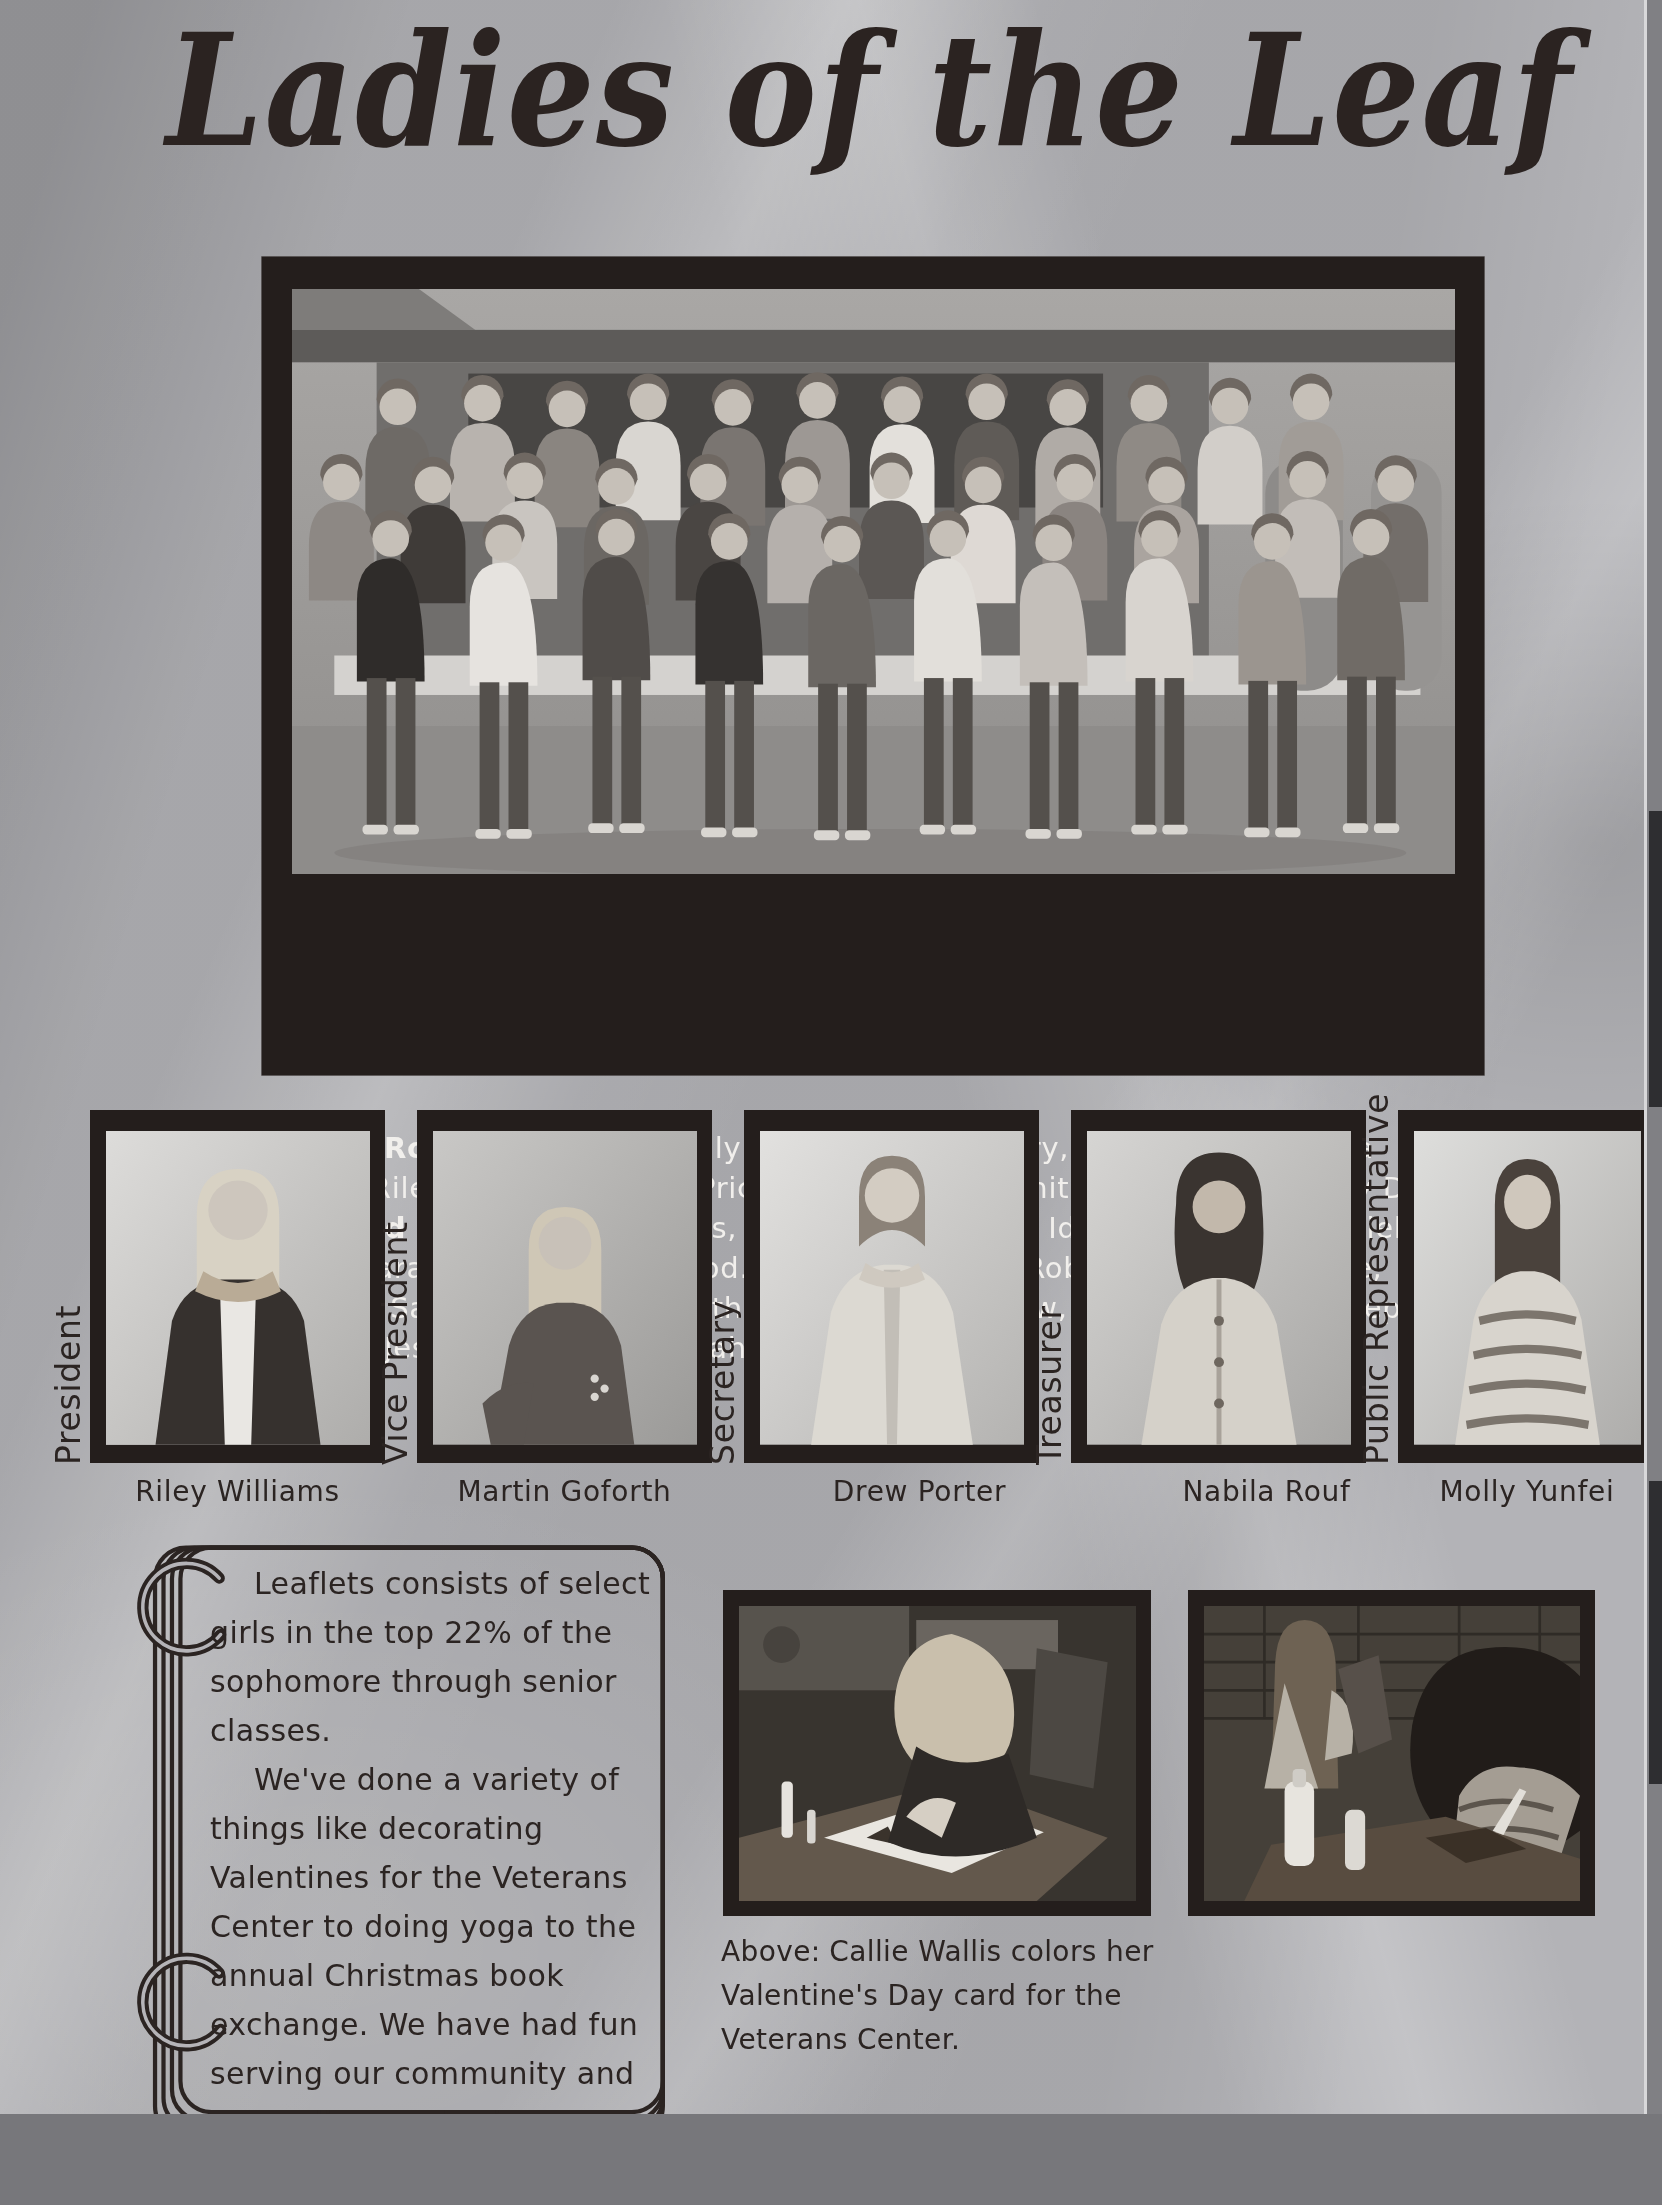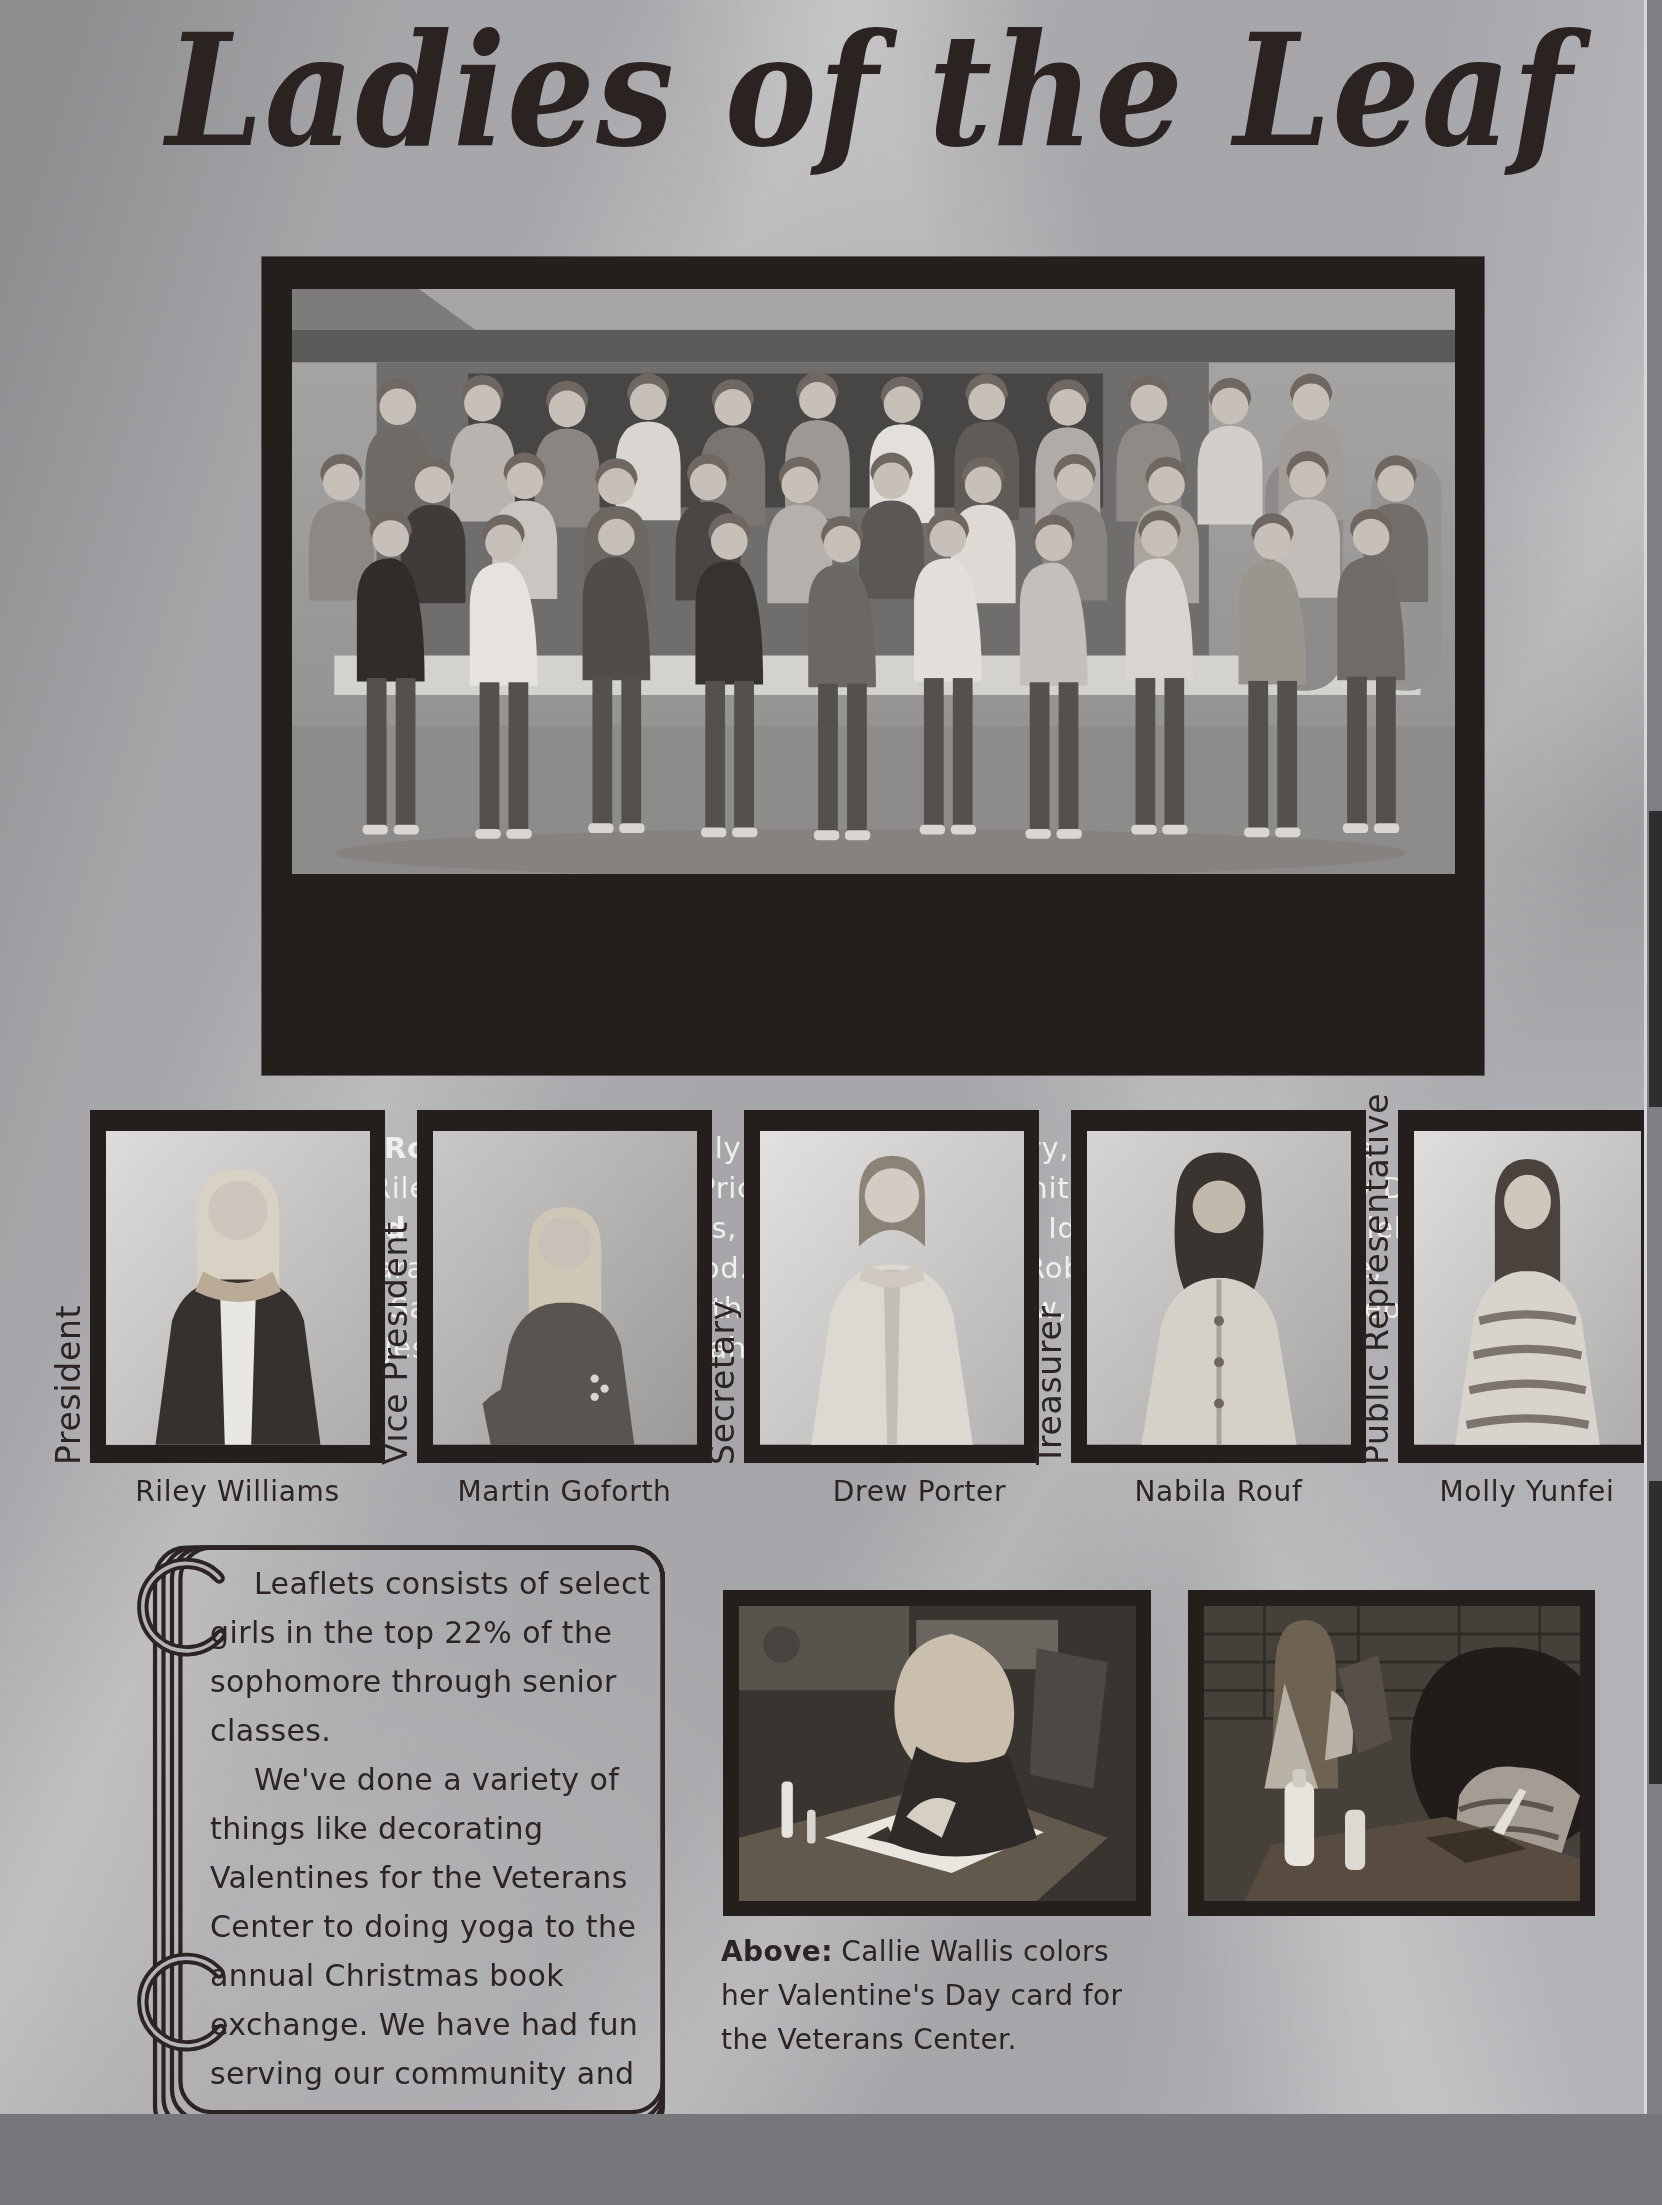--- a/index.html
+++ b/index.html
@@ -58,21 +58,21 @@
     font-size:30px;line-height:49px;letter-spacing:0.4px;color:#2b2422;
   }
   .nb-text p{margin:0;text-indent:44px;}
   
   .b-frame{position:absolute;top:1590px;height:326px;margin:0;background:#241e1c;}
   .b-frame svg{position:absolute;left:15.5px;top:15.5px;right:15.5px;bottom:15.5px;width:calc(100% - 31px);height:calc(100% - 31px);}
   .b-caption{
     position:absolute;top:1930px;margin:0;
     font-size:28px;line-height:44px;letter-spacing:0.4px;color:#2b2422;
   }
-  .b-caption b{font-weight:bold;margin-right:8.5px;text-align:center;}
+  .b-caption b{font-weight:normal;margin-right:8.5px;text-align:center;}
   
   .footer{
     position:absolute;left:42px;top:2143px;margin:0;
     font-family:"DejaVu Serif",serif;font-size:32px;color:#47474b;letter-spacing:1.4px;
   }
   .footer .num{margin-right:18.3px;}
   .page-edge{
     position:absolute;right:0;top:0;width:18.3px;height:2205px;
     background:linear-gradient(90deg,#d8d8da 0 3.5px,#808084 3.5px);
   }
@@ -246,21 +246,21 @@
         <path d="M160 26 q-52 0 -52 62 q-8 80 18 120 q16 16 34 16 q18 0 34 -16 q26 -40 18 -120 q0 -62 -52 -62" fill="#3a3430"></path>
         <circle cx="160" cy="92" r="32" fill="#c2b8ab"></circle>
         <path d="M66 380 L90 234 Q106 184 152 178 L168 178 Q214 184 230 234 L254 380 Z" fill="#d5d1c9"></path>
         <path d="M160 180 L160 380" stroke="#a8a29a" stroke-width="6"></path>
         <circle cx="160" cy="230" r="6" fill="#6e675f"></circle>
           <circle cx="160" cy="280" r="6" fill="#6e675f"></circle>
           <circle cx="160" cy="330" r="6" fill="#6e675f"></circle>
       </svg>
     </div>
   </figure>
-  <p class="o-name" style="left:1071px;width:295px">Nabila Rouf</p>
+  <p class="o-name" style="left:1119px;width:295px">Nabila Rouf</p>
 
   <p class="role" style="left:1357px;top:1465px">Public Representative</p>
   <figure class="o-frame" style="left:1398px;width:258px">
     <div class="o-photo">
       <svg viewBox="0 0 320 380" preserveAspectRatio="none">
         <rect width="320" height="380" fill="url(#og5)"></rect>
         <defs>
             <linearGradient id="og5" x1="0" y1="0" x2="1" y2="1">
               <stop offset="0" stop-color="#dededc"></stop>
               <stop offset="1" stop-color="#aeadab"></stop>

